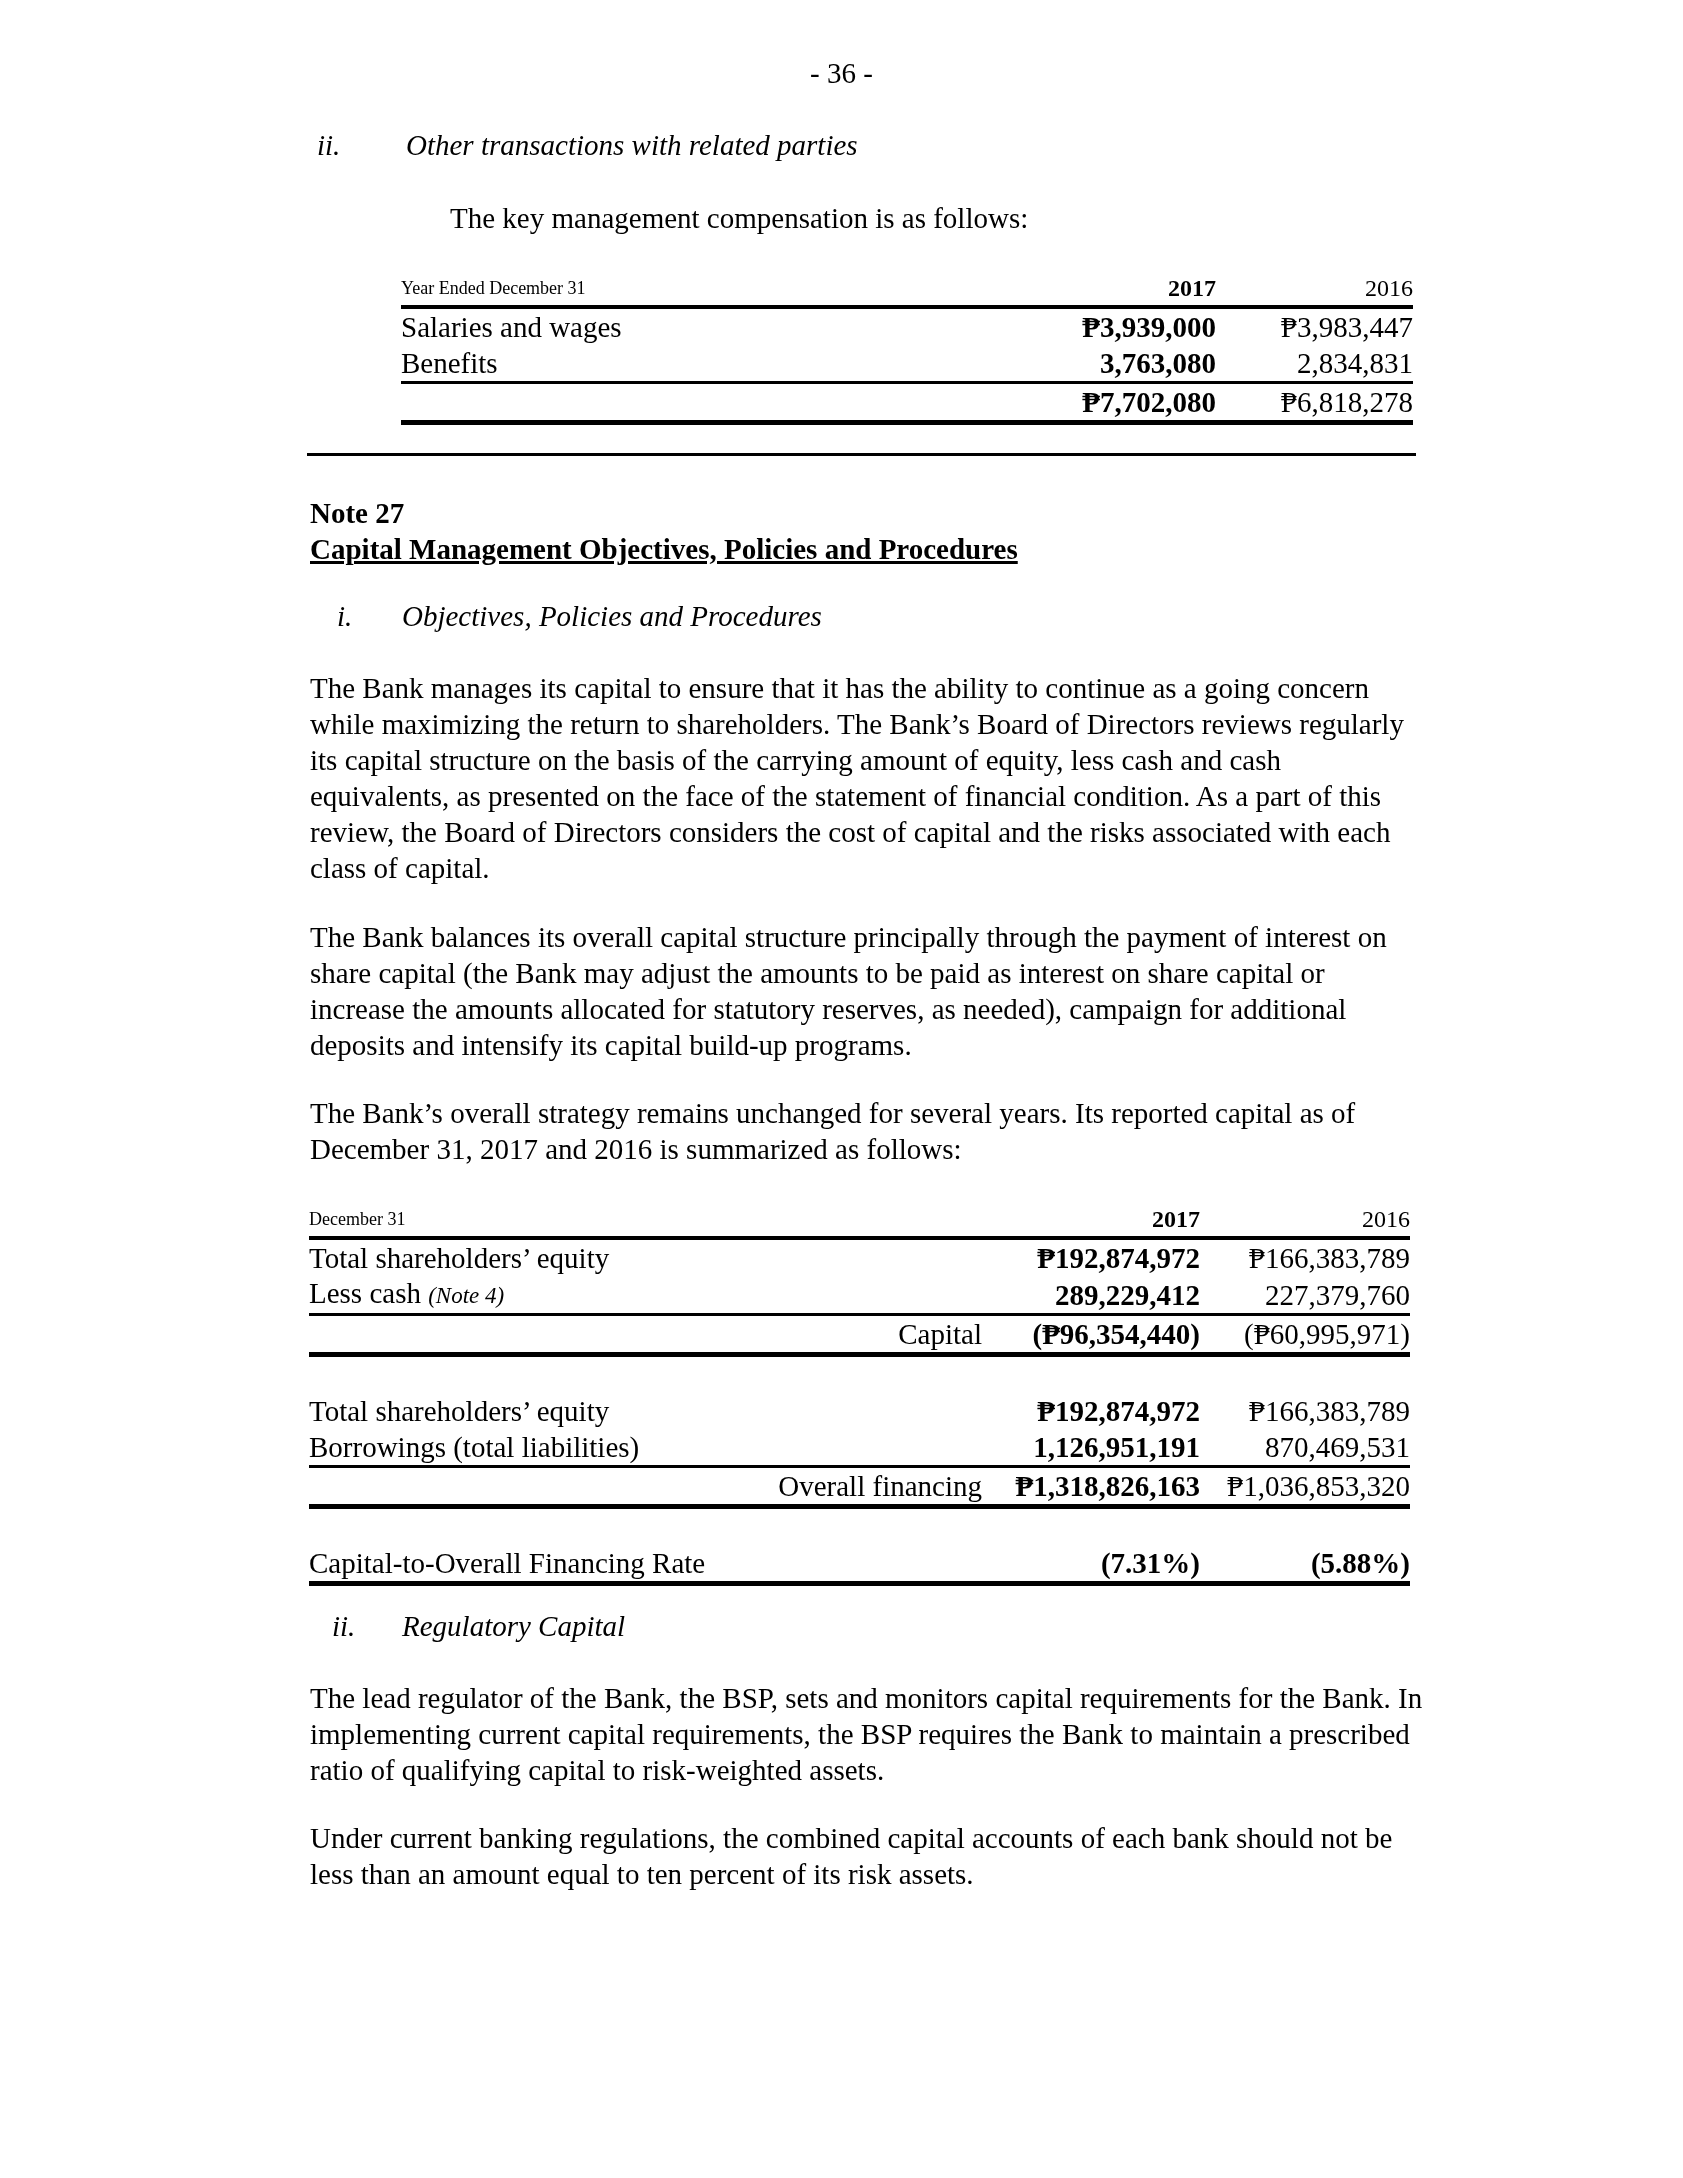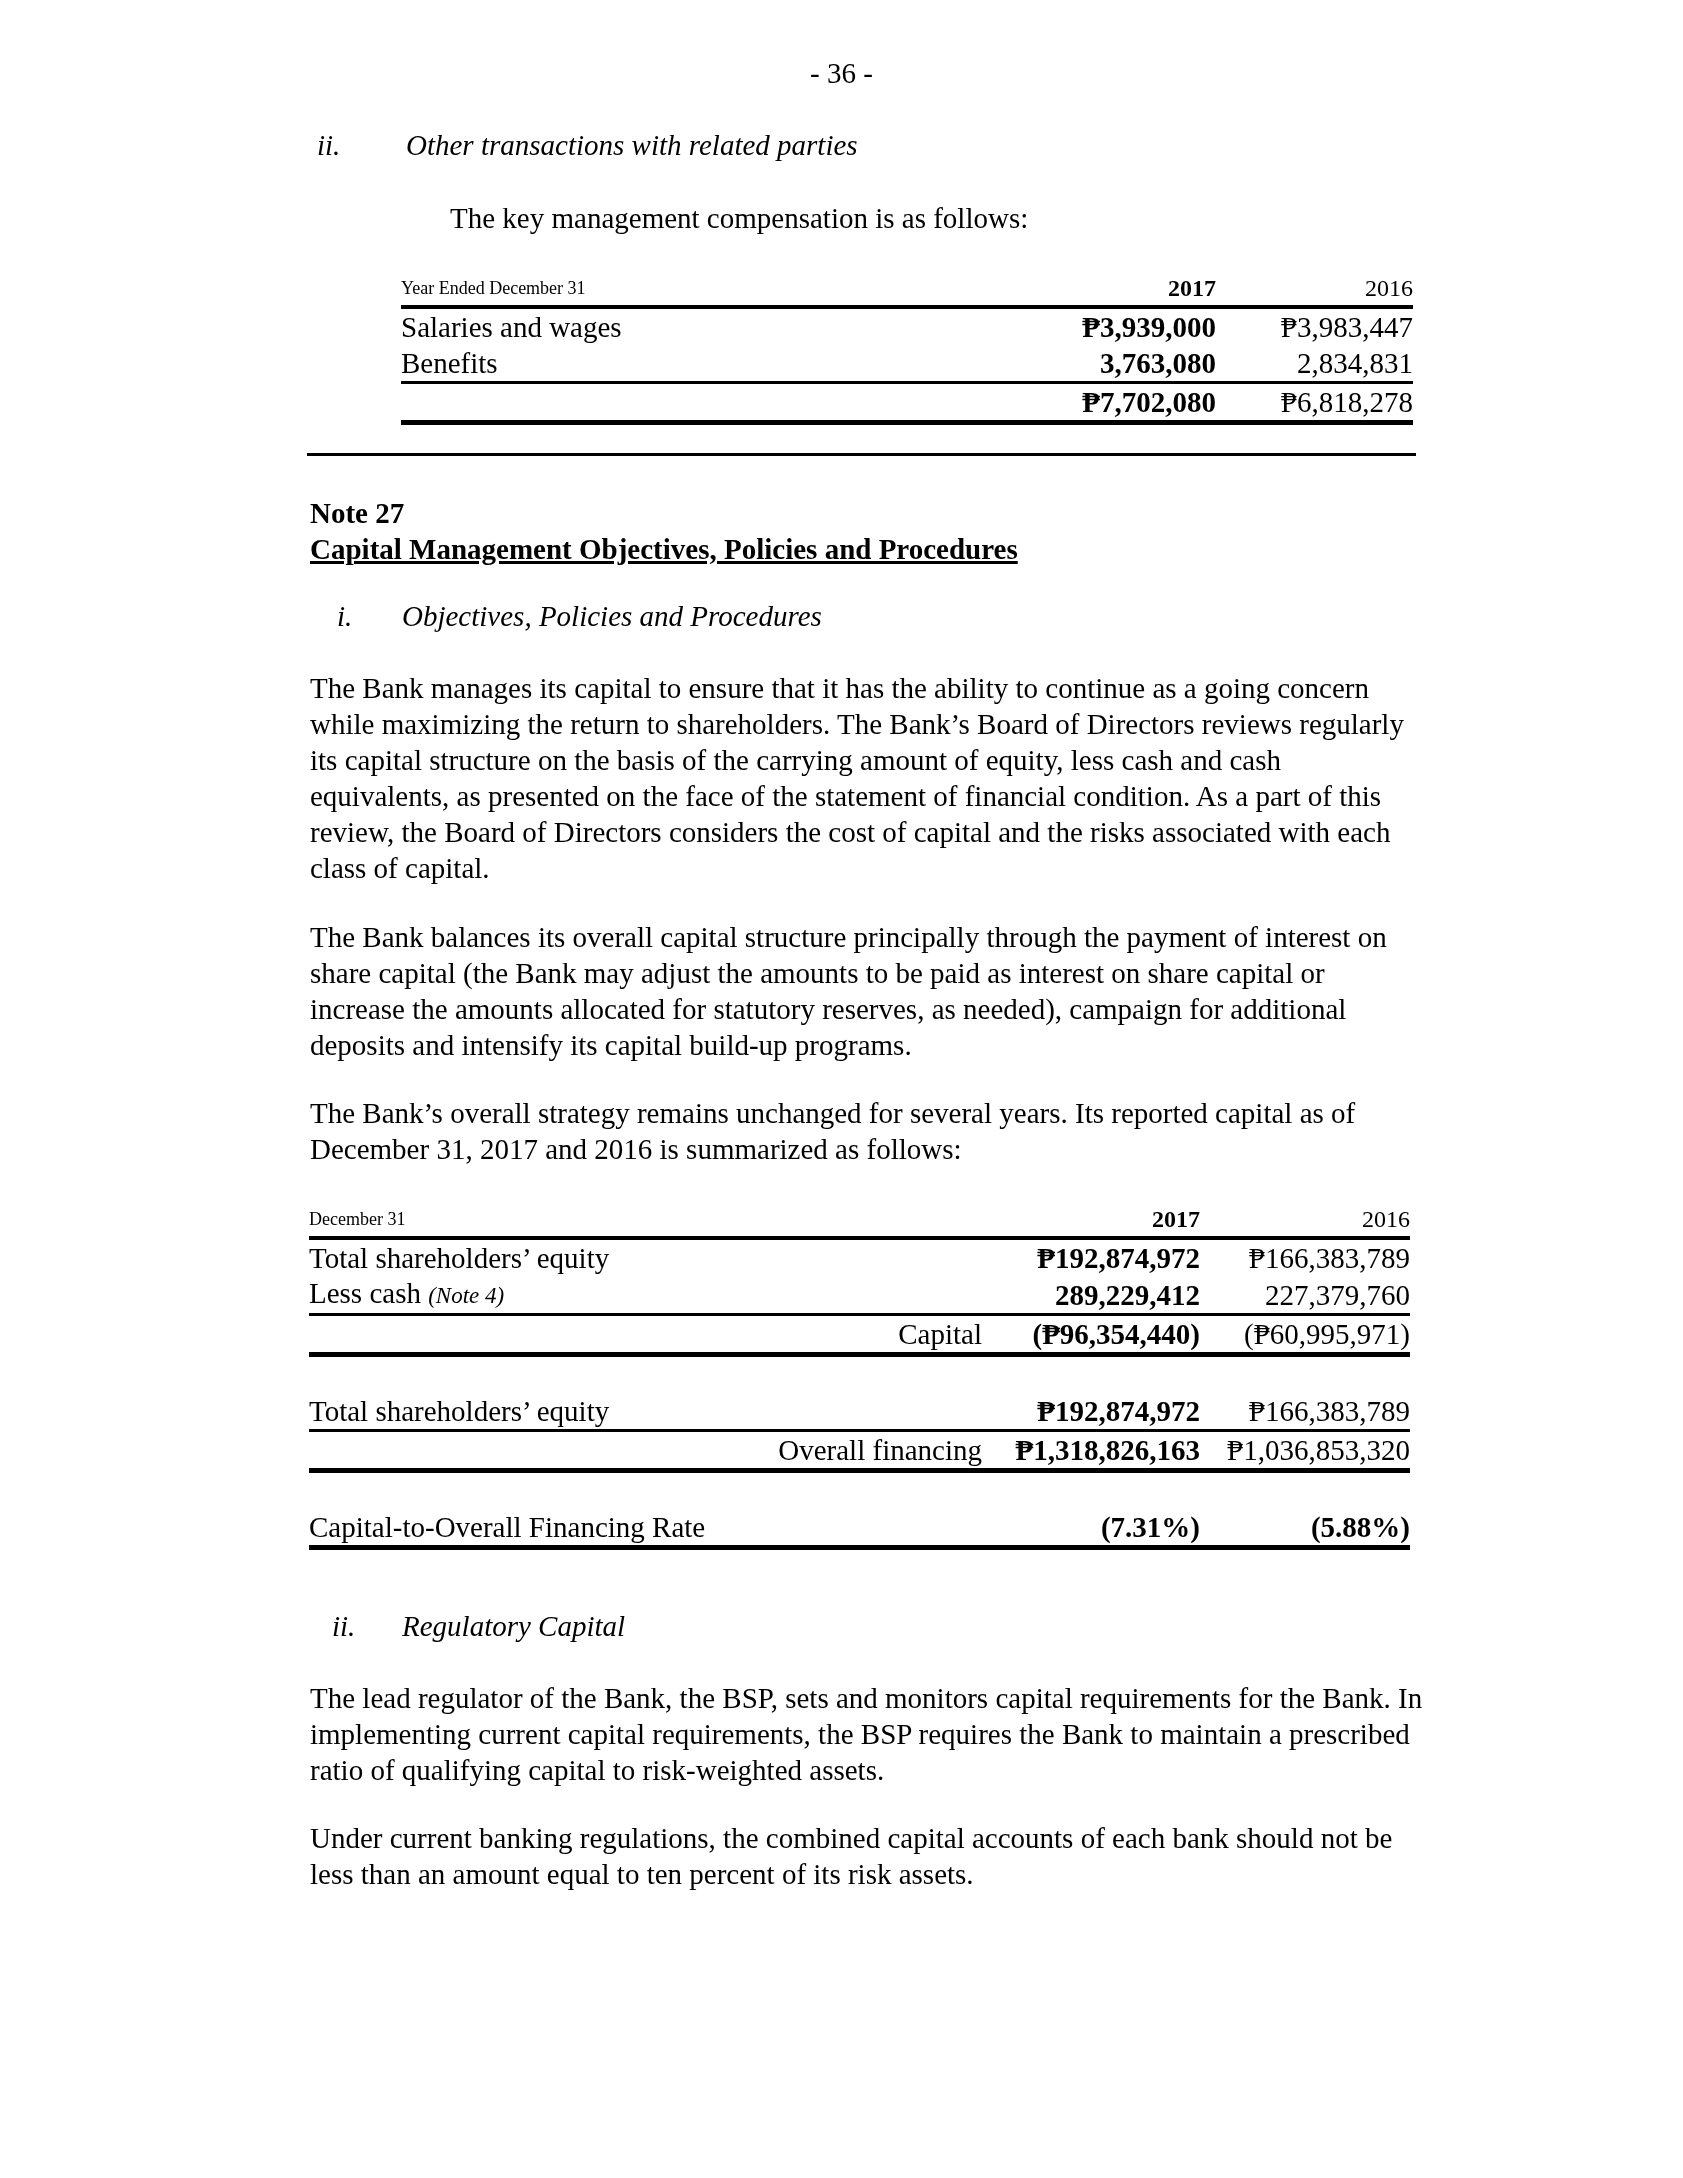--- a/index.html
+++ b/index.html
@@ -111,20 +111,25 @@
   </tr>
   <tr style="height:36px;">
         <td colspan="3"></td>
       </tr>
   <tr>
     <td>Total shareholders’ equity</td>
     <td class="num b">₱192,874,972</td>
     <td class="num">₱166,383,789</td>
   </tr>
   <tr>
+    <td>Borrowings (total liabilities)</td>
+    <td class="num b">1,126,951,191</td>
+    <td class="num">870,469,531</td>
+  </tr>
+  <tr>
     <td class="bt2 bb">Overall financing</td>
     <td class="bt2 bb num b">₱1,318,826,163</td>
     <td class="bt2 bb num">₱1,036,853,320</td>
   </tr>
   <tr style="height:38px;">
         <td colspan="3"></td>
       </tr>
   <tr>
     <td class="bb">Capital-to-Overall Financing Rate</td>
     <td class="bb num b">(7.31%)</td>

